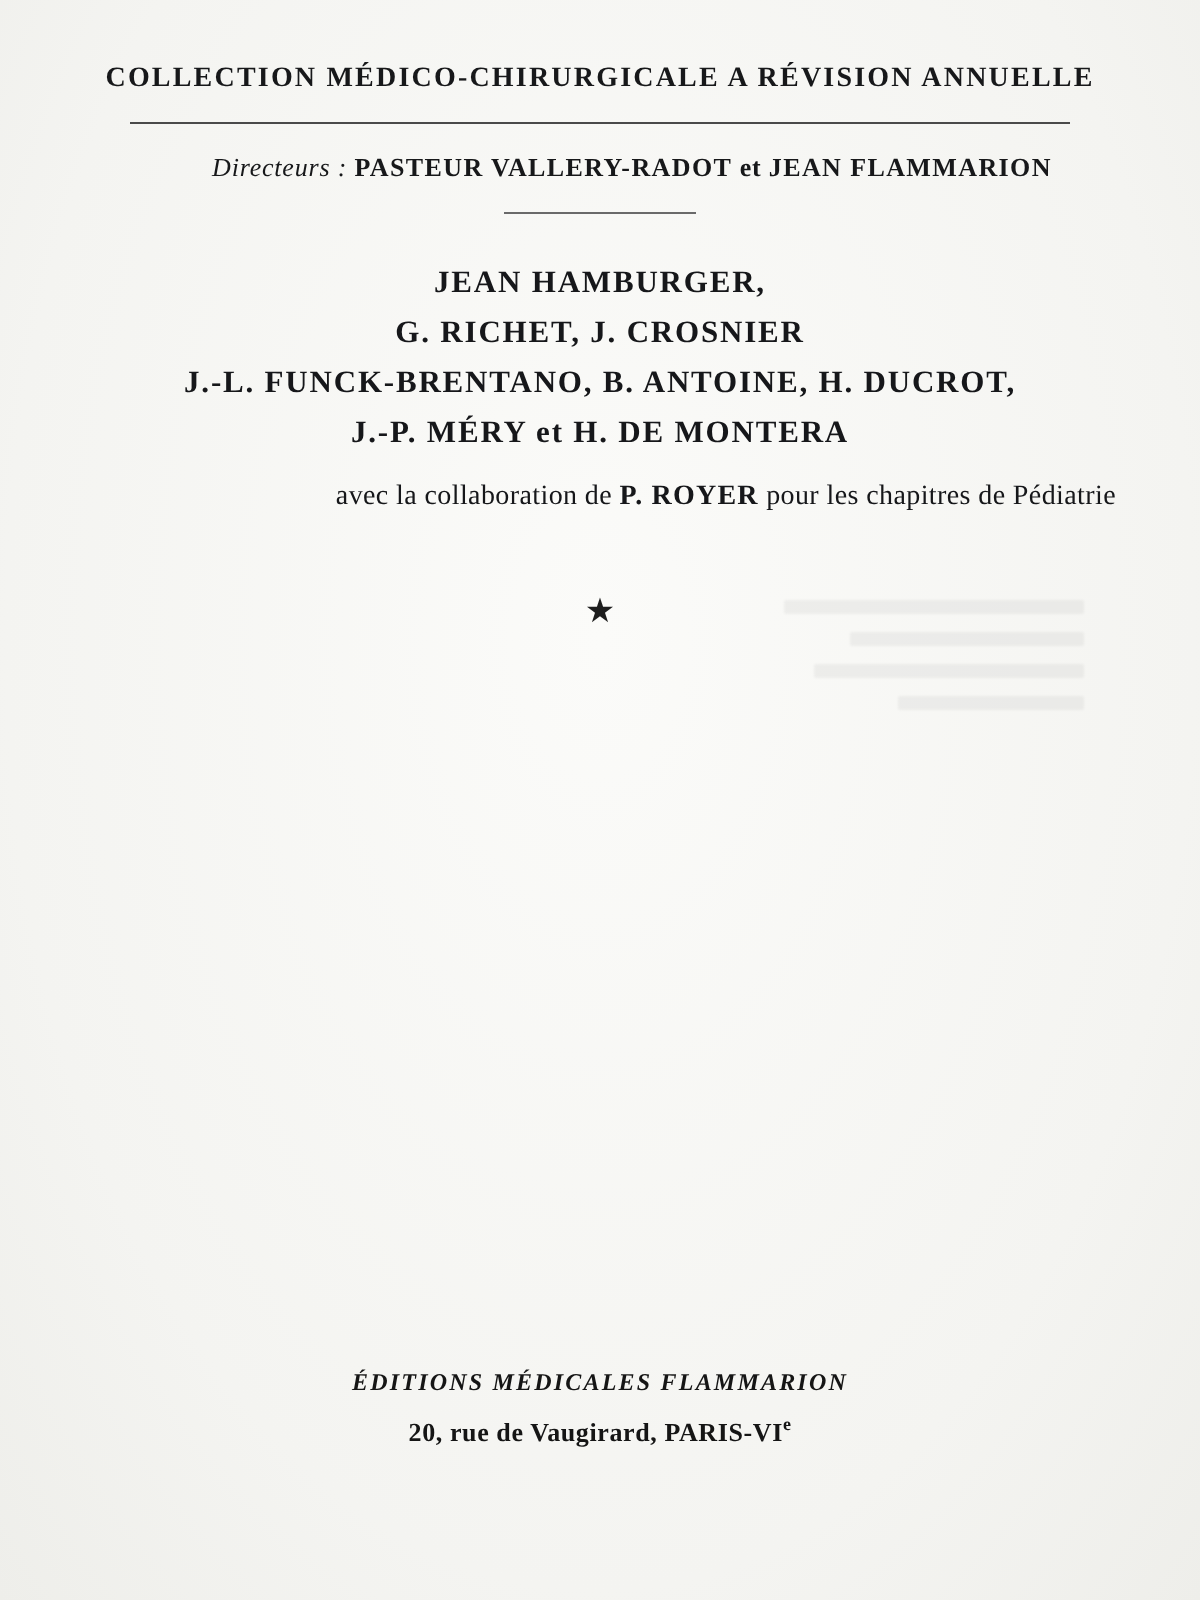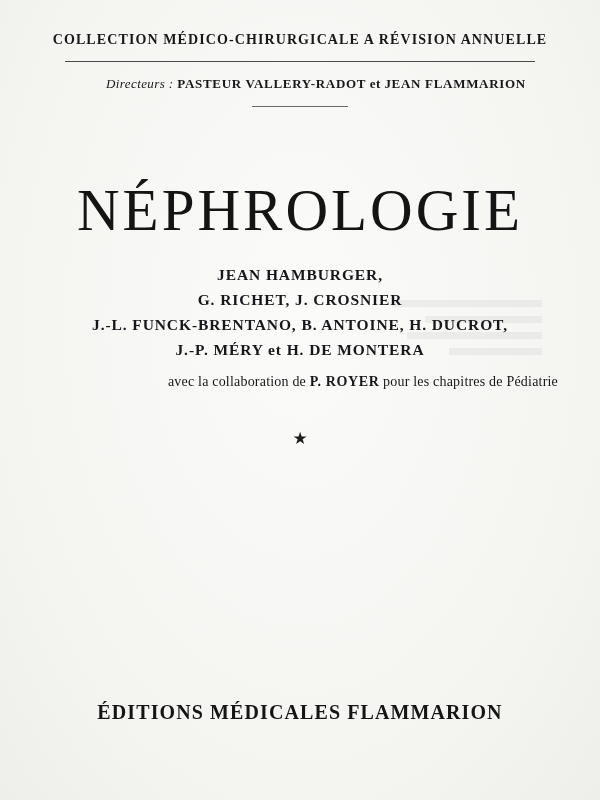--- a/index.html
+++ b/index.html
@@ -134,25 +134,26 @@
 
   
   .publisher {
     position: absolute;
     left: 0;
     right: 0;
     bottom: 76px;
     text-align: center;
   }
   .publisher-name {
-    font-size: 20px;
+    font-size: 12px;
     font-weight: bold;
     letter-spacing: 1.1px;
     color: #151515;
     white-space: nowrap;
+    font-style: italic;
   }
   .publisher-address {
     margin-top: 8px;
     font-size: 13px;
     font-weight: bold;
     letter-spacing: 0.3px;
     color: #151515;
     white-space: nowrap;
   }
   .publisher-address sup {
@@ -200,21 +201,20 @@
 
     <div class="directors-line">
       <span class="ital">Directeurs :</span>
       <span class="bold">PASTEUR VALLERY-RADOT</span>
       <span class="plain">et</span>
       <span class="bold">JEAN FLAMMARION</span>
     </div>
 
     <div class="short-rule"></div>
 
-    <div class="title">NÉPHROLOGIE</div>
 
 
     <div class="authors">
       <div class="author-line">JEAN HAMBURGER,</div>
       <div class="author-line">G. RICHET, J. CROSNIER</div>
       <div class="author-line">J.-L. FUNCK-BRENTANO, B. ANTOINE, H. DUCROT,</div>
       <div class="author-line">J.-P. MÉRY et H. DE MONTERA</div>
     </div>
 
     <div class="collab">
@@ -222,14 +222,17 @@
       <b>P. ROYER</b>
       <span>pour les chapitres de Pédiatrie</span>
     </div>
 
     <div class="star">★</div>
 
   </div>
 
   <div class="publisher">
     <div class="publisher-name">ÉDITIONS MÉDICALES FLAMMARION</div>
+    <div class="publisher-address">
+      <span>20, rue de Vaugirard, PARIS-VI</span><sup>e</sup>
+    </div>
   </div>
 </div>
 
 </body></html>

